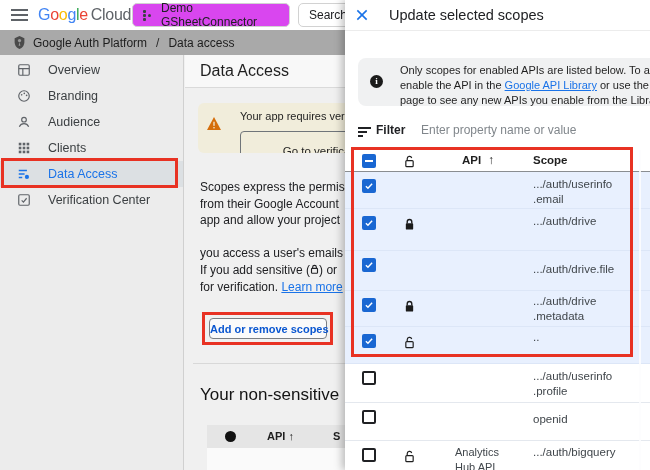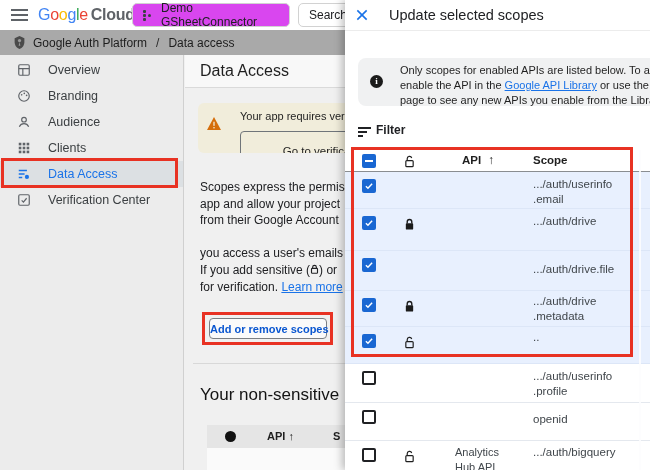--- a/index.html
+++ b/index.html
@@ -9,21 +9,21 @@
     background:#f0f0f0; font-family:"Liberation Sans", sans-serif; color:#202124;
   }
   .nw { white-space:nowrap; }
 
   
   .topbar { position:absolute; left:0; top:0; width:650px; height:30px; background:#ffffff; }
   .hamburger { position:absolute; left:11px; top:9px; width:17px; height:12px; cursor:pointer; }
   .hamburger span { display:block; height:2px; background:#5f6368; margin-bottom:3px; }
   .logo { position:absolute; left:38px; top:6px; font-size:16px; font-weight:500; letter-spacing:-0.3px; }
   .lg-b { color:#4285F4; } .lg-r { color:#EA4335; } .lg-y { color:#FBBC05; } .lg-g { color:#34A853; }
-  .lg-cloud { color:#5f6368; font-weight:700; margin-left:3px; }
+  .lg-cloud { color:#5f6368; font-weight:400; margin-left:3px; }
   .proj-btn { position:absolute; left:132px; top:3px; width:158px; height:24px;
     border:1px solid #d2d2d2; border-radius:5px; background:#d946ef;
     display:flex; align-items:center; gap:9px; padding-left:10px; font-size:12px; color:#202124; cursor:pointer; }
   .proj-ico { position:relative; width:9px; height:11px; flex:0 0 9px; }
   .proj-ico i { position:absolute; width:3px; height:3px; background:#3c4043; border-radius:1px; }
   .search-btn { position:absolute; left:298px; top:3px; width:80px; height:24px;
     border:1px solid #d2d2d2; border-radius:5px; background:#fff;
     display:flex; align-items:center; padding-left:10px; font-size:12px; color:#202124; cursor:pointer; }
 
   
@@ -228,22 +228,22 @@
             <rect x="10.9" y="8" width="2.2" height="7" fill="#f1eddb"></rect>
             <rect x="10.9" y="17" width="2.2" height="2.4" fill="#f1eddb"></rect>
           </svg>
       </span>
       <span class="warn-text nw">Your app requires veri</span>
       <button class="warn-btn">Go to verification</button>
     </div>
 
     <div class="para nw" style="top:179px;">
       <div>Scopes express the permis</div>
+      <div>from their Google Account</div>
       <div>app and allow your project</div>
-      <div>from their Google Account</div>
     </div>
 
     <div class="para nw" style="top:245px;">
       <div>you access a user's emails</div>
       <div>
         <span>If you add sensitive (</span><span class="inline-lock"><svg width="9" height="11" viewBox="0 0 24 28">
               <path fill="none" stroke="#202124" stroke-width="3" d="M7 11V8a5 5 0 0110 0v3"></path>
               <rect x="4" y="11" width="16" height="13" rx="2" fill="none" stroke="#202124" stroke-width="3"></rect>
             </svg></span><span>) or</span>
       </div>
@@ -285,20 +285,21 @@
         <div>page to see any new APIs you enable from the Library.</div>
       </div>
     </div>
 
     <span class="filter-ico">
       <i style="width:13px;"></i>
         <i style="width:9px;"></i>
         <i style="width:5px;"></i>
     </span>
     <span class="filter-label">Filter</span>
+    <span class="filter-placeholder nw">Enter property name or value</span>
 
     <div class="ptable-head">
       <span class="cbpos cb on">
           <span class="minus"></span>
         </span>
       <span class="lockpos">
         <svg width="11" height="13" viewBox="0 0 24 28">
             <path fill="none" stroke="#1f1f1f" stroke-width="2.6" d="M7 12V8a5 5 0 019.8-1.6"></path>
             <rect x="4" y="12" width="16" height="13" rx="2" fill="none" stroke="#1f1f1f" stroke-width="2.6"></rect>
           </svg>

